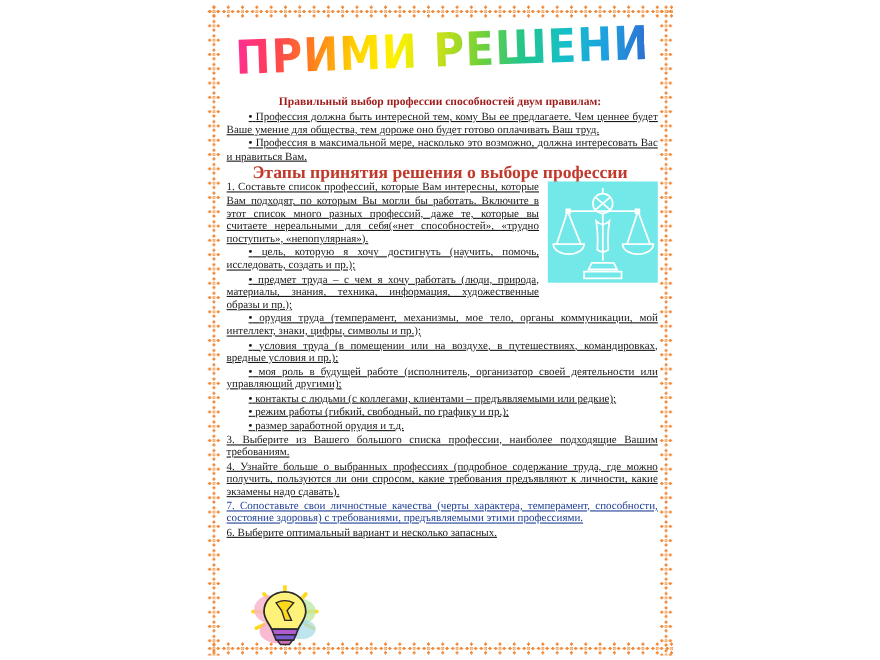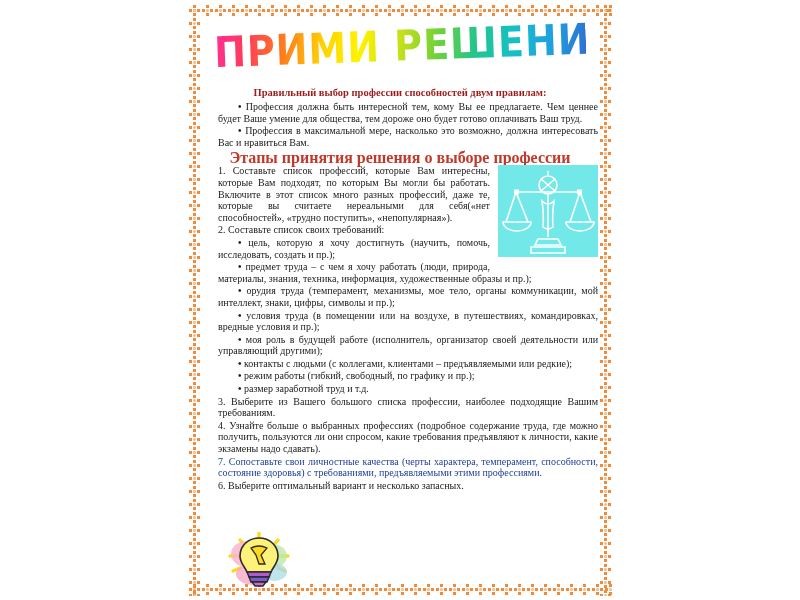--- a/index.html
+++ b/index.html
@@ -127,26 +127,27 @@
   }
   .section-heading {
     color: #c0392b;
     font-weight: 700;
     font-size: 16px;
     line-height: 13px;
     text-align: center;
     margin: 3px 0 1px 0;
   }
   p.body {
-    margin: 0 0 1px 16px;
+    margin: 0 0 1px 4px;
     font-size: 10px;
     line-height: 11.6px;
     color: #1a1a1a;
     text-align: justify;
     text-indent: 0;
+    text-decoration: underline;
   }
   p.body.indent { text-indent: 20px; }
   p.blue {
     color: #1f3f96;
   }
   .bullet { font-weight: 700; }
 
   
   #scales-figure {
     float: right;
@@ -222,21 +223,20 @@
             <path d="M33 82 h34 v6 h-34 z"></path>
           </g>
           <g fill="#ffffff">
             <rect x="16" y="24.5" width="5" height="5"></rect>
             <rect x="79" y="24.5" width="5" height="5"></rect>
           </g>
         </svg>
       </div>
 
       <p class="body">1. Составьте список профессий, которые Вам интересны, которые Вам подходят, по которым Вы могли бы работать. Включите в этот список много разных профессий, даже те, которые вы считаете нереальными для себя(«нет способностей», «трудно поступить», «непопулярная»).</p>
-      <p class="body">2. Составьте список своих требований:</p>
 
       <p class="body indent">
         <span class="bullet">•</span>
         <span>цель, которую я хочу достигнуть (научить, помочь, исследовать, создать и пр.);</span>
       </p>
       <p class="body indent">
         <span class="bullet">•</span>
         <span>предмет труда – с чем я хочу работать (люди, природа, материалы, знания, техника, информация, художественные образы и пр.);</span>
       </p>
       <p class="body indent">
@@ -254,21 +254,21 @@
       <p class="body indent">
         <span class="bullet">•</span>
         <span>контакты с людьми (с коллегами, клиентами – предъявляемыми или редкие);</span>
       </p>
       <p class="body indent">
         <span class="bullet">•</span>
         <span>режим работы (гибкий, свободный, по графику и пр.);</span>
       </p>
       <p class="body indent">
         <span class="bullet">•</span>
-        <span>размер заработной труд и т.д.</span>
+        <span>размер заработной орудия и т.д.</span>
       </p>
 
       <p class="body">3. Выберите из Вашего большого списка профессии, наиболее подходящие Вашим требованиям.</p>
       <p class="body">4. Узнайте больше о выбранных профессиях (подробное содержание труда, где можно получить, пользуются ли они спросом, какие требования предъявляют к личности, какие экзамены надо сдавать).</p>
       <p class="body blue">7. Сопоставьте свои личностные качества (черты характера, темперамент, способности, состояние здоровья) с требованиями, предъявляемыми этими профессиями.</p>
       <p class="body">6. Выберите оптимальный вариант и несколько запасных.</p>
 
     </div>
   </div>
 

